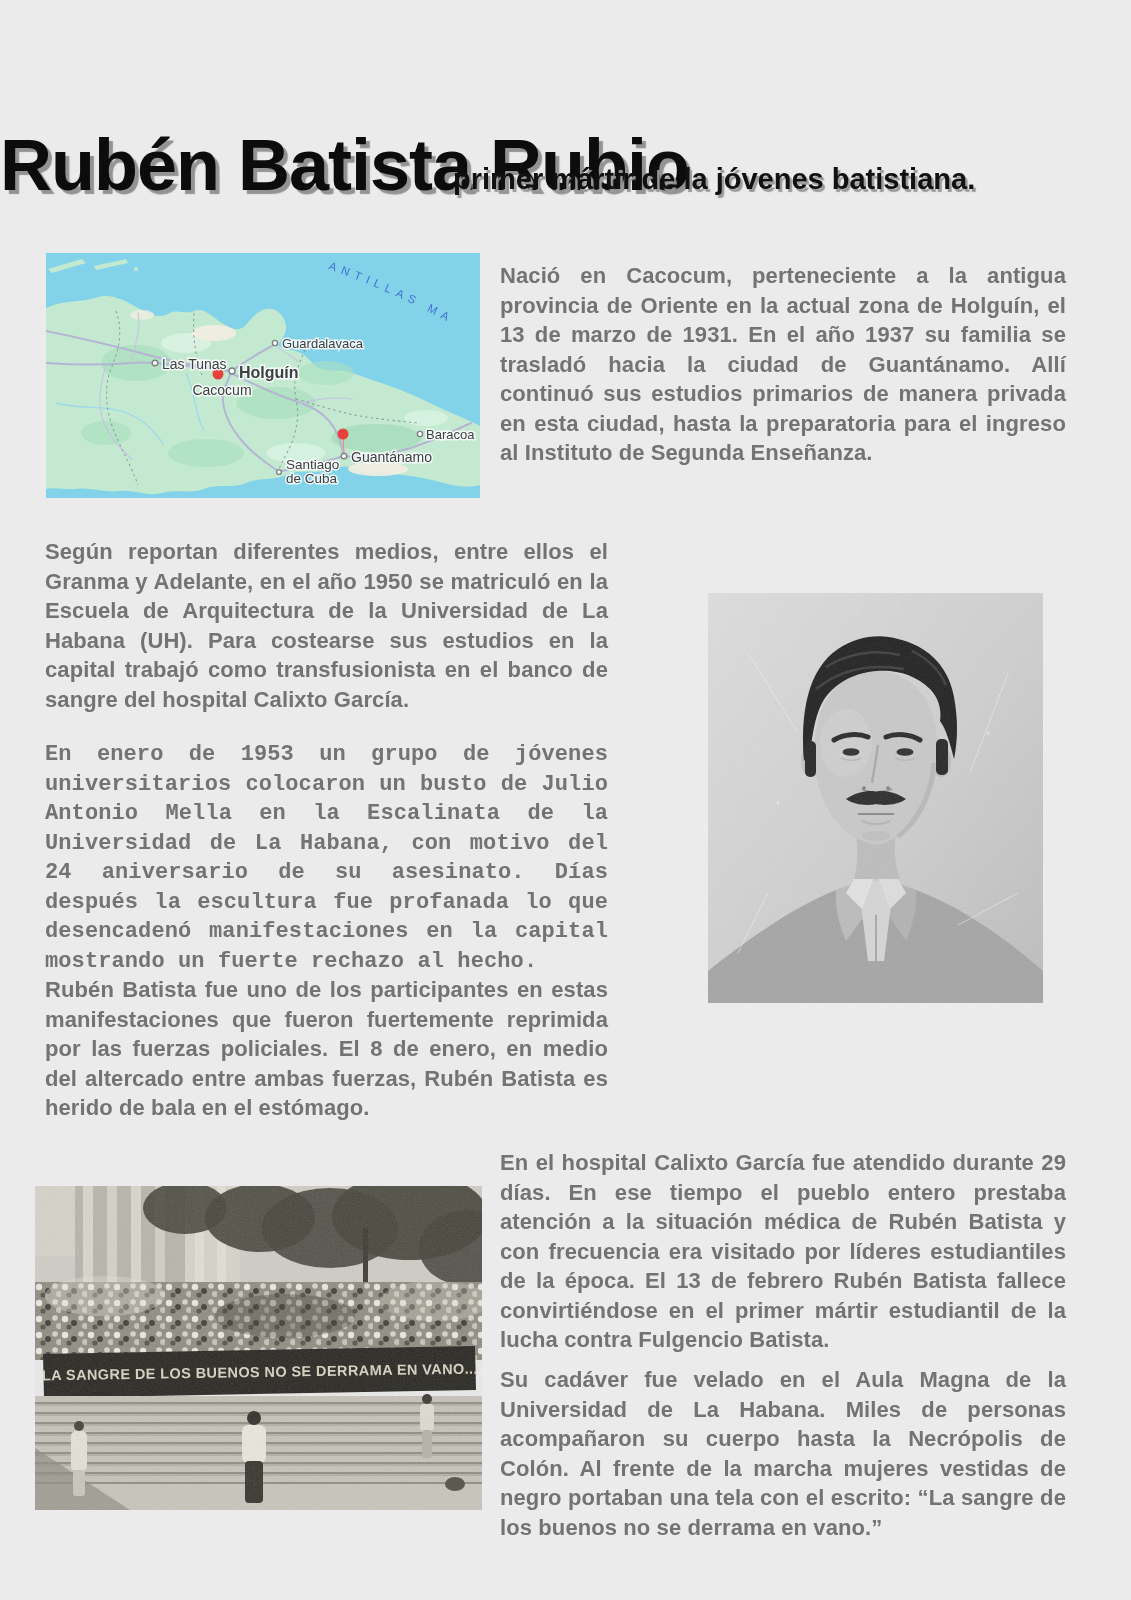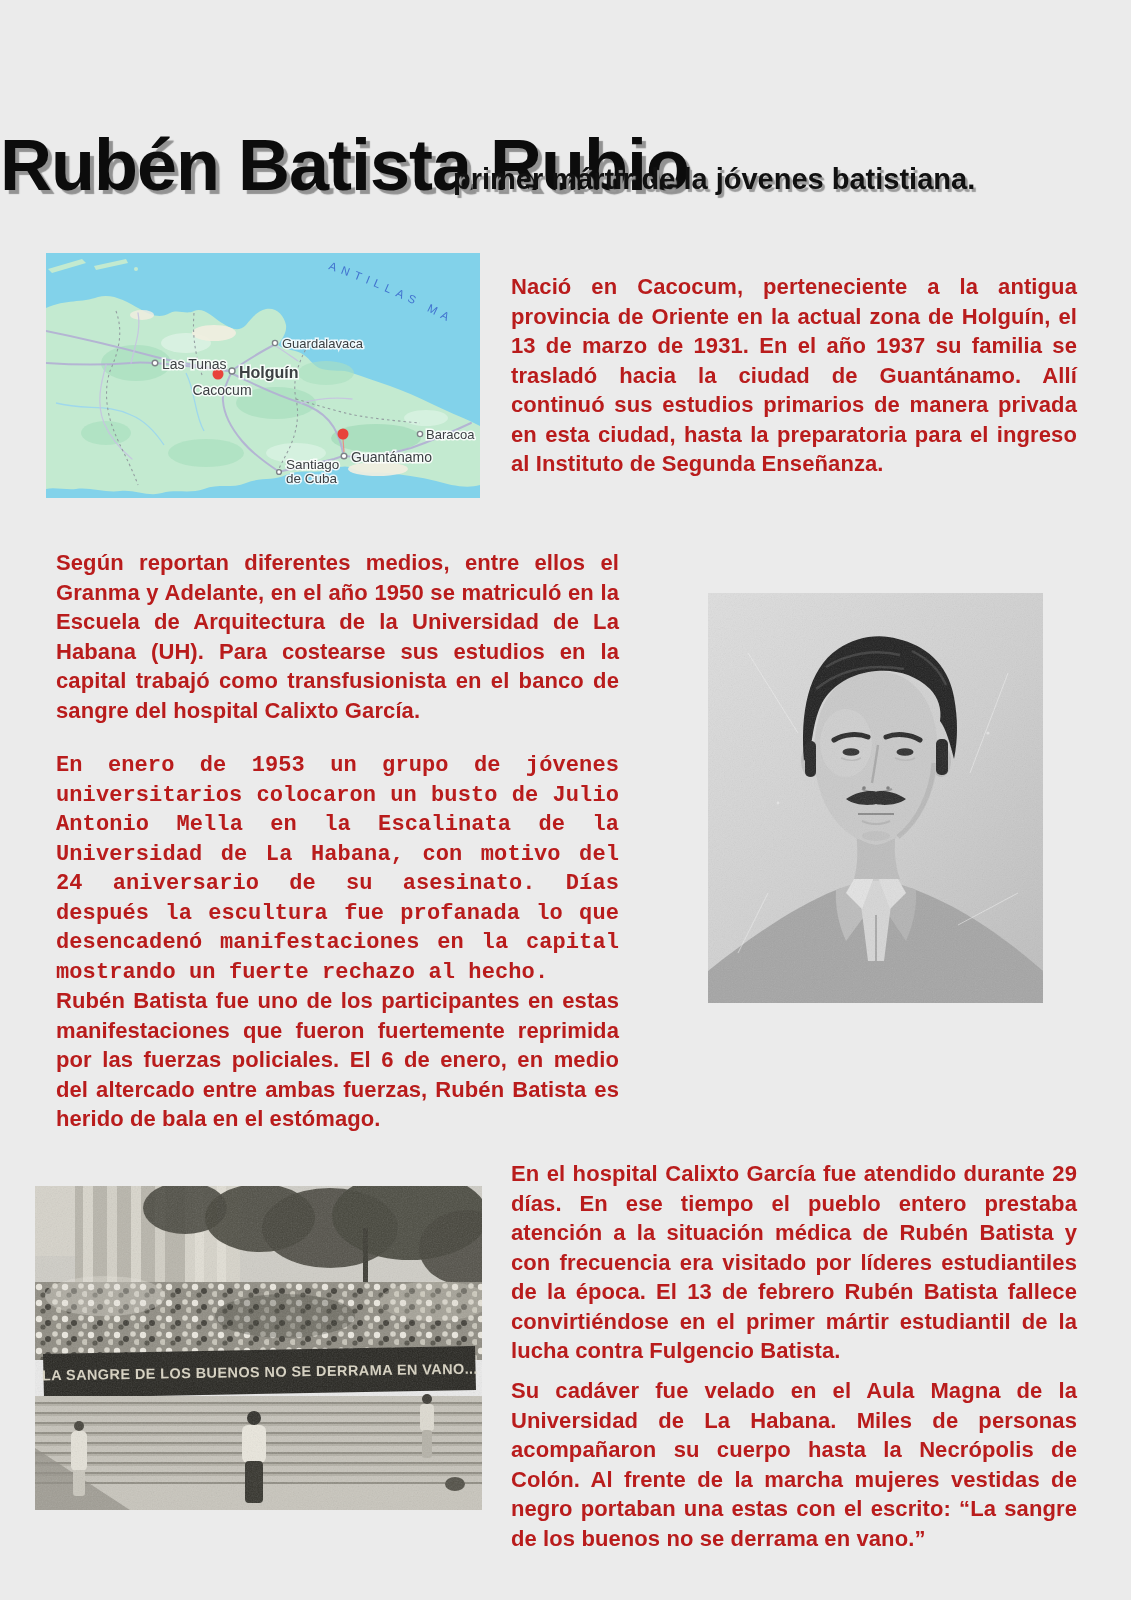--- a/index.html
+++ b/index.html
@@ -12,22 +12,22 @@
     position:absolute;left:0;top:78px;width:1110px;text-align:left;
     font-size:72px;font-weight:700;color:#0c0c0c;letter-spacing:-1px;line-height:78px;
     text-shadow:4px 4px 1px #939393;white-space:nowrap;
   }
   .subtitle{
     position:absolute;left:453px;top:162px;
     font-size:29px;font-weight:700;color:#111;line-height:34px;
     text-shadow:2.5px 2.5px 1px #9a9a9a;white-space:nowrap;
   }
   .para{
-    position:absolute;margin:11px;
-    font-size:22px;font-weight:700;color:#b91c1c;
+    position:absolute;margin:0;
+    font-size:22px;font-weight:700;color:#737373;
     line-height:29.5px;text-align:justify;letter-spacing:0.1px;
   }
   .p1{left:500px;top:261px;width:566px;}
   .p2{left:45px; top:537px;width:563px;}
   .p3{left:45px; top:740px;width:563px;font-family:Liberation Mono, monospace;}
   .p4{left:45px; top:975px;width:563px;}
   .p5{left:500px;top:1148px;width:566px;}
   .p6{left:500px;top:1365px;width:566px;}
   figure{margin:0;padding:0;position:absolute;}
   .map-fig{left:46px;top:253px;width:434px;height:245px;}
@@ -140,23 +140,23 @@
       <text class="maplabel" x="380" y="186" font-size="13">Baracoa</text>
       <text class="maplabel" x="305" y="209" font-size="14">Guantánamo</text>
       <text class="maplabel" x="240" y="216" font-size="13.5">Santiago</text>
       <text class="maplabel" x="240" y="230" font-size="13.5">de Cuba</text>
     </svg>
   </figure>
 
   <p class="para p1">Nació en Cacocum, perteneciente a la antigua provincia de Oriente en la actual zona de Holguín, el 13 de marzo de 1931. En el año 1937 su familia se trasladó hacia la ciudad de Guantánamo. Allí continuó sus estudios primarios de manera privada en esta ciudad, hasta la preparatoria para el ingreso al Instituto de Segunda Enseñanza.</p>
   <p class="para p2">Según reportan diferentes medios, entre ellos el Granma y Adelante, en el año 1950 se matriculó en la Escuela de Arquitectura de la Universidad de La Habana (UH). Para costearse sus estudios en la capital trabajó como transfusionista en el banco de sangre del hospital Calixto García.</p>
   <p class="para p3">En enero de 1953 un grupo de jóvenes universitarios colocaron un busto de Julio Antonio Mella en la Escalinata de la Universidad de La Habana, con motivo del 24 aniversario de su asesinato. Días después la escultura fue profanada lo que desencadenó manifestaciones en la capital mostrando un fuerte rechazo al hecho.</p>
-  <p class="para p4">Rubén Batista fue uno de los participantes en estas manifestaciones que fueron fuertemente reprimida por las fuerzas policiales. El 6 de enero, en medio del altercado entre ambas fuerzas, Rubén Batista es herido de bala en el estómago.</p>
+  <p class="para p4">Rubén Batista fue uno de los participantes en estas manifestaciones que fueron fuertemente reprimida por las fuerzas policiales. El 8 de enero, en medio del altercado entre ambas fuerzas, Rubén Batista es herido de bala en el estómago.</p>
   <p class="para p5">En el hospital Calixto García fue atendido durante 29 días. En ese tiempo el pueblo entero prestaba atención a la situación médica de Rubén Batista y con frecuencia era visitado por líderes estudiantiles de la época. El 13 de febrero Rubén Batista fallece convirtiéndose en el primer mártir estudiantil de la lucha contra Fulgencio Batista.</p>
-  <p class="para p6">Su cadáver fue velado en el Aula Magna de la Universidad de La Habana. Miles de personas acompañaron su cuerpo hasta la Necrópolis de Colón. Al frente de la marcha mujeres vestidas de negro portaban una estas con el escrito: “La sangre de los buenos no se derrama en vano.”</p>
+  <p class="para p6">Su cadáver fue velado en el Aula Magna de la Universidad de La Habana. Miles de personas acompañaron su cuerpo hasta la Necrópolis de Colón. Al frente de la marcha mujeres vestidas de negro portaban una tela con el escrito: “La sangre de los buenos no se derrama en vano.”</p>
 
   <figure class="portrait-fig">
     <svg width="335" height="410" viewBox="0 0 335 410">
       <defs>
         <linearGradient id="pbg" x1="0" y1="0" x2="1" y2="1">
           <stop offset="0" stop-color="#dedede"></stop>
           <stop offset="0.55" stop-color="#cfcfcf"></stop>
           <stop offset="1" stop-color="#bdbdbd"></stop>
         </linearGradient>
         <filter id="grainA">

